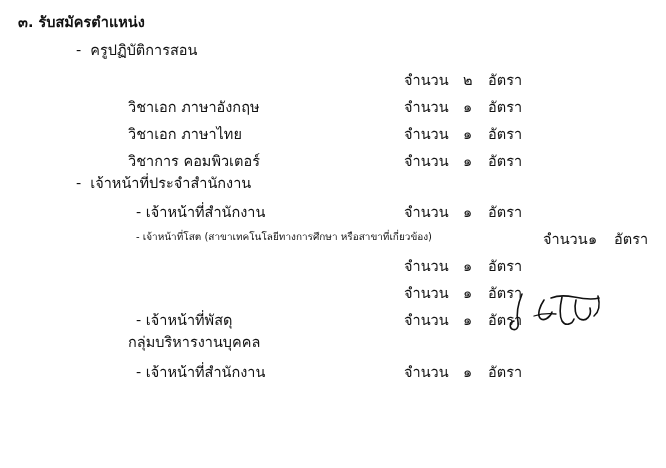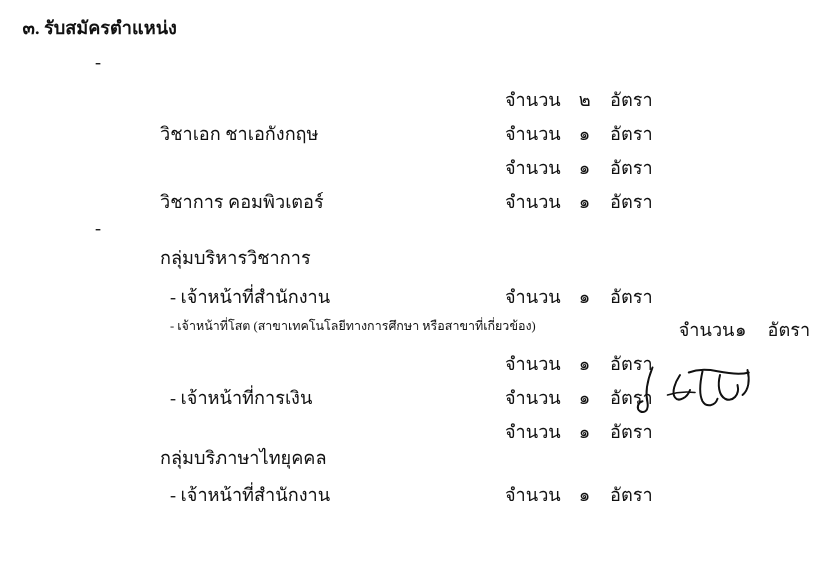--- a/index.html
+++ b/index.html
@@ -13,21 +13,20 @@
     font-family: "DejaVu Sans", "Liberation Sans", sans-serif;
     color: #111111;
     overflow: hidden;
   }
   .page {
     position: relative;
     width: 666px;
     height: 344px;
     box-sizing: border-box;
     padding: 10px 16px 0 16px;
-    font-family: Liberation Serif, serif;
   }
 
   .line {
     display: flex;
     align-items: baseline;
     white-space: nowrap;
     line-height: 1.0;
   }
 
   
@@ -91,56 +90,56 @@
 </head>
 <body>
 
 <div class="page">
 
   <div class="heading t">๓. รับสมัครตำแหน่ง</div>
 
   <div class="line ind-1 row t">
     <span>-</span>
     <span style="display:inline-block;width:9px;"></span>
+    <span>ครูปฏิบัติการสอน</span>
   </div>
 
   <div class="abs-row ind-2 t">
     <span class="col-jamnuan">จำนวน</span>
     <span class="col-num">๒</span>
     <span class="col-unit">อัตรา</span>
   </div>
 
   <div class="abs-row ind-2 t">
-    <span class="label">วิชาเอก ชาเอกังกฤษ</span>
+    <span class="label">วิชาเอก ภาษาอังกฤษ</span>
     <span class="col-jamnuan">จำนวน</span>
     <span class="col-num">๑</span>
     <span class="col-unit">อัตรา</span>
   </div>
 
   <div class="abs-row ind-2 t">
+    <span class="label">วิชาเอก ภาษาไทย</span>
     <span class="col-jamnuan">จำนวน</span>
     <span class="col-num">๑</span>
     <span class="col-unit">อัตรา</span>
   </div>
 
   <div class="abs-row ind-2 t">
     <span class="label">วิชาการ คอมพิวเตอร์</span>
     <span class="col-jamnuan">จำนวน</span>
     <span class="col-num">๑</span>
     <span class="col-unit">อัตรา</span>
   </div>
 
   <div class="line ind-1 row t">
     <span>-</span>
     <span style="display:inline-block;width:9px;"></span>
+    <span>เจ้าหน้าที่ประจำสำนักงาน</span>
   </div>
 
-  <div class="line ind-2 row t">
-    <span>กลุ่มบริหารวิชาการ</span>
-  </div>
 
   <div class="abs-row ind-3 t">
     <span class="label">- เจ้าหน้าที่สำนักงาน</span>
     <span class="col-jamnuan">จำนวน</span>
     <span class="col-num">๑</span>
     <span class="col-unit">อัตรา</span>
   </div>
 
   <div class="abs-row ind-3 t">
     <span class="label" style="font-size:10px;">- เจ้าหน้าที่โสต (สาขาเทคโนโลยีทางการศึกษา หรือสาขาที่เกี่ยวข้อง)</span>
@@ -150,34 +149,34 @@
   </div>
 
   <div class="abs-row ind-3 t">
     <span class="col-jamnuan">จำนวน</span>
     <span class="col-num">๑</span>
     <span class="col-unit">อัตรา</span>
   </div>
 
 
   <div class="abs-row ind-3 t">
-    <span class="label">- เจ้าหน้าที่การเงิน</span>
     <span class="col-jamnuan">จำนวน</span>
     <span class="col-num">๑</span>
     <span class="col-unit">อัตรา</span>
   </div>
 
   <div class="abs-row ind-3 t">
+    <span class="label">- เจ้าหน้าที่พัสดุ</span>
     <span class="col-jamnuan">จำนวน</span>
     <span class="col-num">๑</span>
     <span class="col-unit">อัตรา</span>
   </div>
 
   <div class="line ind-2 row t">
-    <span>กลุ่มบริภาษาไทยุคคล</span>
+    <span>กลุ่มบริหารงานบุคคล</span>
   </div>
 
   <div class="abs-row ind-3 t">
     <span class="label">- เจ้าหน้าที่สำนักงาน</span>
     <span class="col-jamnuan">จำนวน</span>
     <span class="col-num">๑</span>
     <span class="col-unit">อัตรา</span>
   </div>
 
   <div class="signature">

